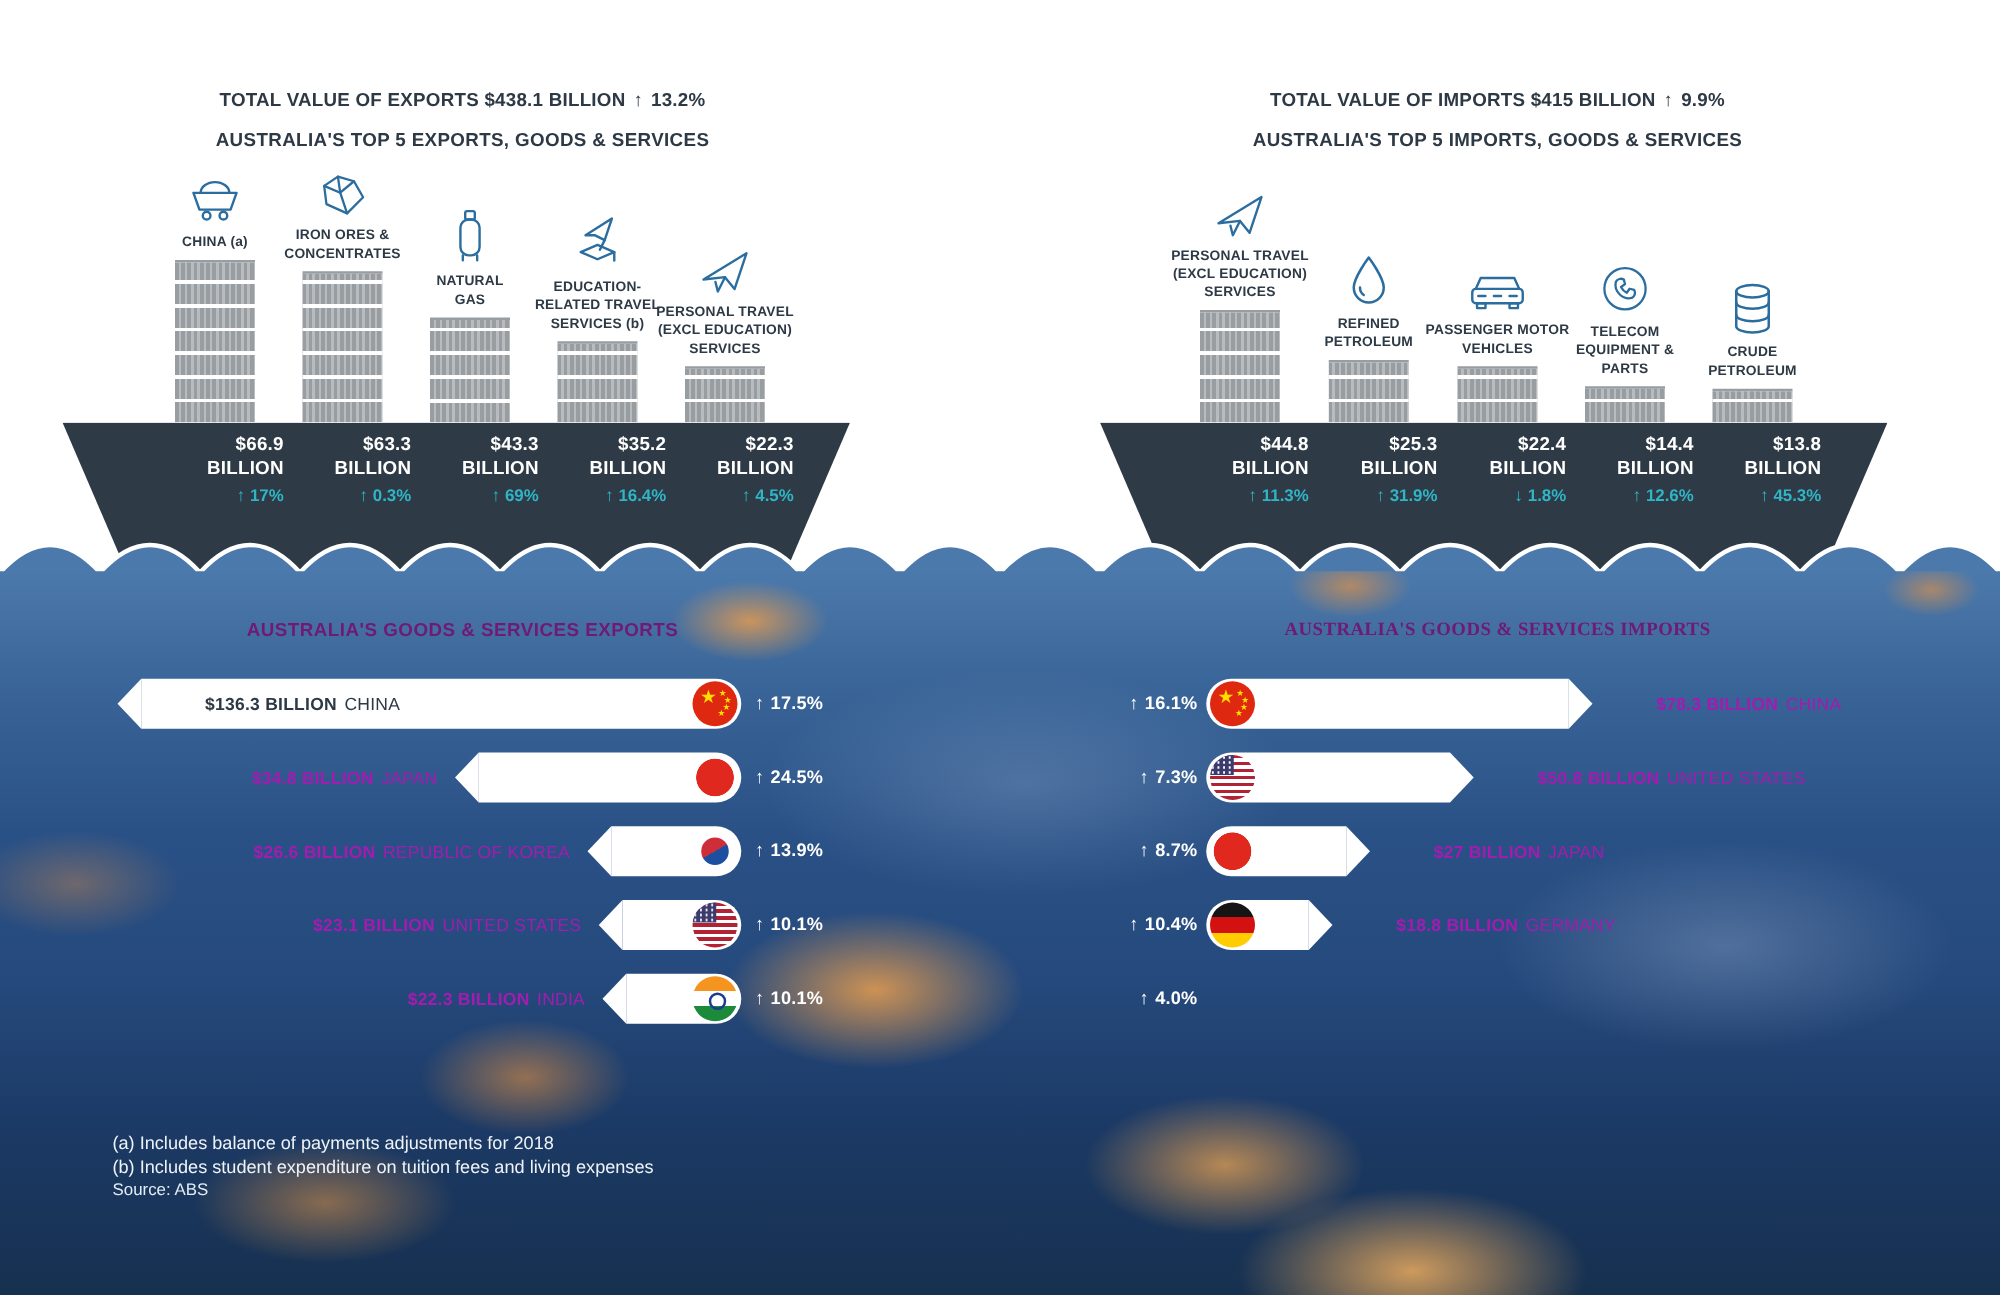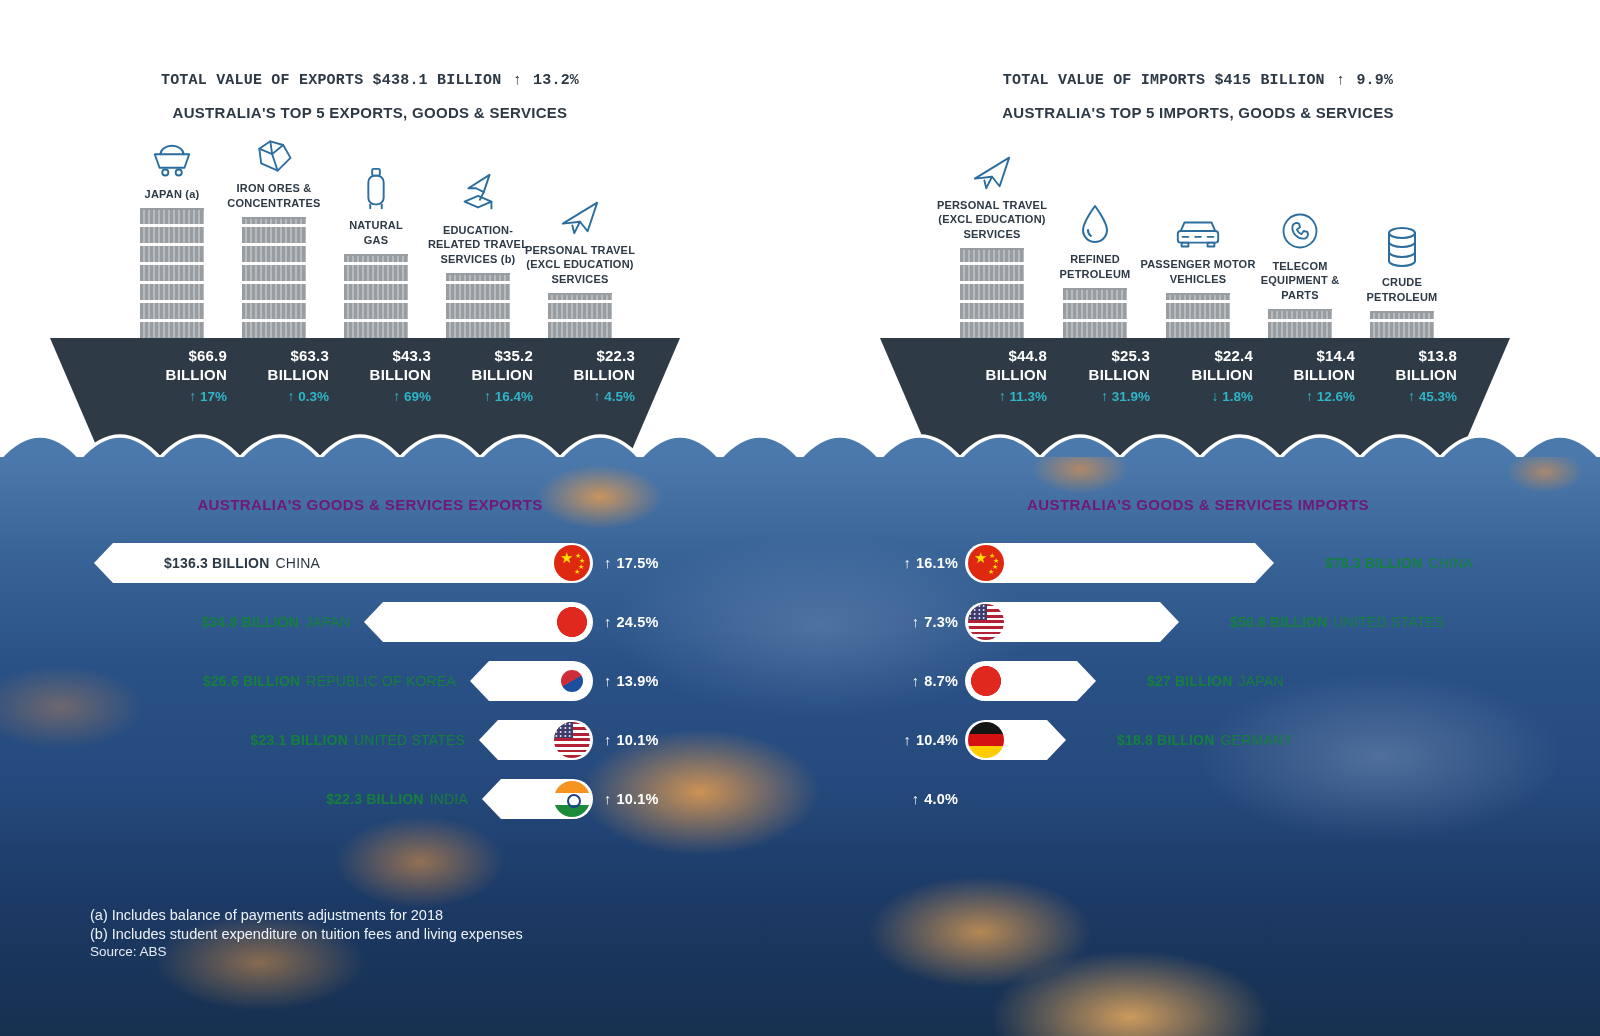--- a/index.html
+++ b/index.html
@@ -2,21 +2,21 @@
 <html><head>
 <meta charset="utf-8">
 <style>
   * { margin:0; padding:0; box-sizing:border-box; }
   html,body { width:1600px; height:1036px; }
   body { font-family:"Liberation Sans", sans-serif; background:#fff; position:relative; overflow:hidden; }
   #stage { position:absolute; inset:0; width:1600px; height:1036px; }
 
   
   .hdr { position:absolute; top:72px; text-align:center; color:#2d3945; letter-spacing:.2px; }
-  .hdr-line1 { font-size:15px; font-weight:600;font-family:Liberation Mono, monospace; }
+  .hdr-line1 { font-size:15px; font-weight:600; }
   .hdr-line1 b { font-weight:800; }
   .hdr-line1 .arr { font-weight:800; padding:0 2px; }
   .hdr-line2 { font-size:15px; font-weight:800; margin-top:15px; letter-spacing:.3px; }
   #hdr-exports { left:0; width:740px; }
   #hdr-imports { left:858px; width:680px; }
 
   
   .ship { position:absolute; top:338px; width:630px; height:135px; background:#2e3a45;
           clip-path:polygon(0 0, 100% 0, calc(100% - 58px) 100%, 58px 100%); z-index:1; }
   #ship-exports { left:50px; }
@@ -54,33 +54,33 @@
       radial-gradient(120px 60px at 60px 250px,  rgba(240,150,70,.35), rgba(240,150,70,0) 70%),
       radial-gradient(260px 120px at 1380px 300px, rgba(190,205,230,.28), rgba(190,205,230,0) 70%),
       radial-gradient(300px 130px at 820px 170px, rgba(170,195,225,.25), rgba(170,195,225,0) 70%),
       linear-gradient(180deg, #4c79ab 0px, #3a6598 90px, #2a5186 210px, #25497c 330px, #1c3a66 440px, #16304f 579px);
   }
 
   
   .list-title { position:absolute; top:496px; z-index:3; text-align:center; color:#701a75;
                 font-size:15px; font-weight:800; letter-spacing:.4px; }
   #title-exp { left:0; width:740px; }
-  #title-imp { left:858px; width:680px; }
+  #title-imp { left:858px; width:680px;font-family:Liberation Serif, serif; }
 
   .prow { position:absolute; height:40px; display:flex; align-items:center; z-index:3; }
   .prow.e { right:1007px; }
   .prow.i { left:965px; }
   .pbar { position:relative; height:40px; background:#fff; display:flex; align-items:center; }
   .pbar.e { border-radius:0 20px 20px 0; justify-content:flex-end; padding-right:3px; }
   .pbar.i { border-radius:20px 0 0 20px; justify-content:flex-start; padding-left:3px; }
   .pbar.e::before { content:""; position:absolute; left:-19px; top:0;
       border-top:20px solid transparent; border-bottom:20px solid transparent; border-right:19px solid #fff; }
   .pbar.i::after { content:""; position:absolute; right:-19px; top:0;
       border-top:20px solid transparent; border-bottom:20px solid transparent; border-left:19px solid #fff; }
-  .plabel { color:#15803d; font-size:14px; white-space:nowrap; letter-spacing:.2px; }
+  .plabel { color:#a21caf; font-size:14px; white-space:nowrap; letter-spacing:.2px; }
   .plabel b { font-weight:800; margin-right:6px;margin-left:37px; }
   .prow.e .plabel.out { margin-right:33px; }
   .prow.i .plabel.out { margin-left:33px; }
   .plabel.in { position:absolute; left:14px; color:#2d3945; }
   .plabel.in b { color:#2d3945; }
   .ppct { position:absolute; z-index:3; color:#fff; font-size:14.5px; font-weight:800;
           height:40px; display:flex; align-items:center; white-space:nowrap; letter-spacing:.2px; }
   .ppct .arr { margin-right:5px; }
   .ppct.e { left:604px; }
   .ppct.i { right:642px; }
@@ -191,21 +191,21 @@
 
   <div class="col" style="left:110px">
     <span class="icon">
       <svg width="46" height="40" viewBox="0 0 48 40">
           <path d="M12,13 a12,9 0 0 1 24,0"></path>
           <path d="M6,13 h36 l-5,14 h-26 z"></path>
           <circle cx="17" cy="32" r="3.2"></circle>
           <circle cx="31" cy="32" r="3.2"></circle>
         </svg>
     </span>
-    <div class="clabel">JAPAN (a)</div>
+    <div class="clabel">CHINA (a)</div>
     <div class="stack" style="height: 130px;"></div>
   </div>
   <div class="col" style="left:212px">
     <span class="icon">
       <svg width="44" height="38" viewBox="0 0 48 40">
           <path d="M20,4 L34,8 L42,22 L28,36 L10,28 L8,12 Z"></path>
           <path d="M20,4 L22,18 L28,36"></path>
           <path d="M8,12 L22,18 L34,8"></path>
         </svg>
     </span>

